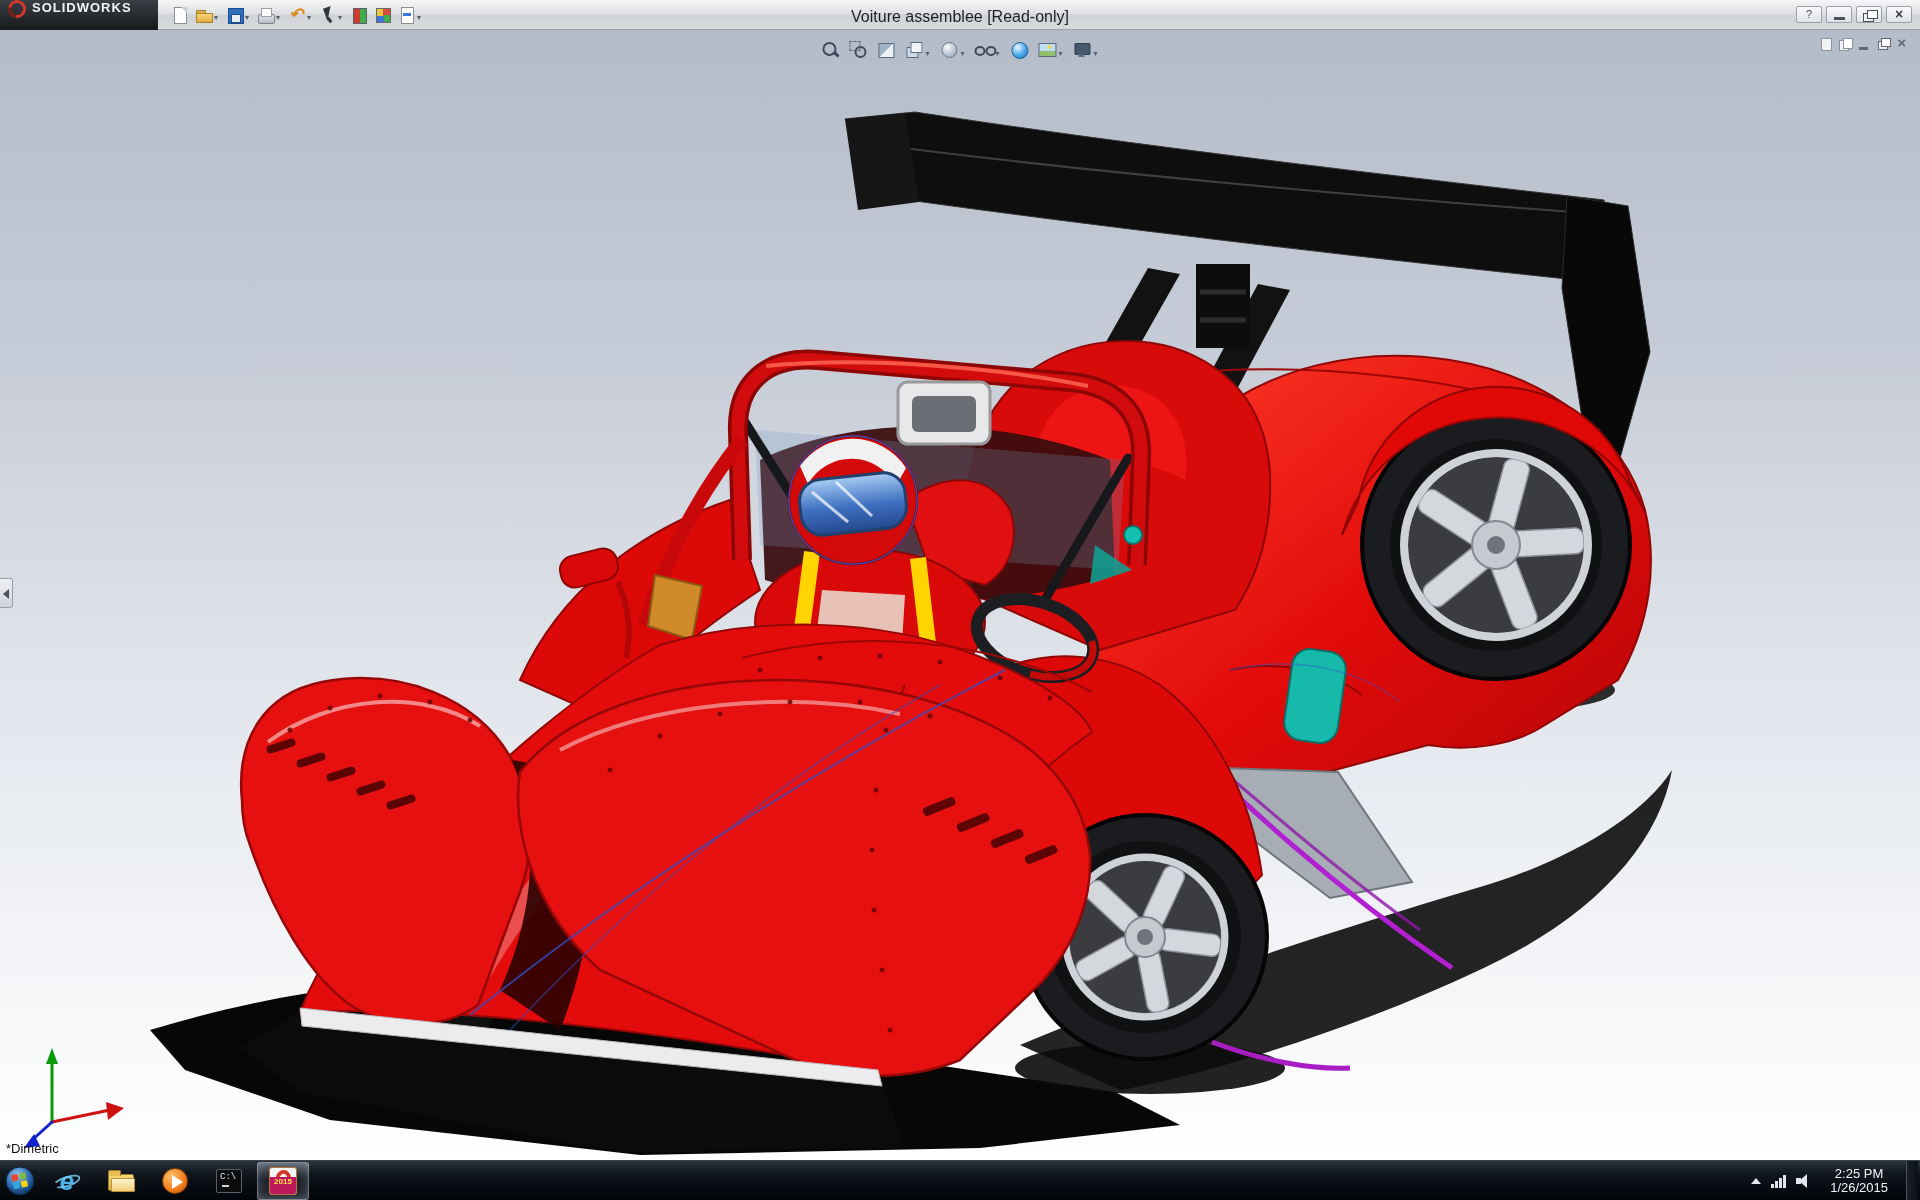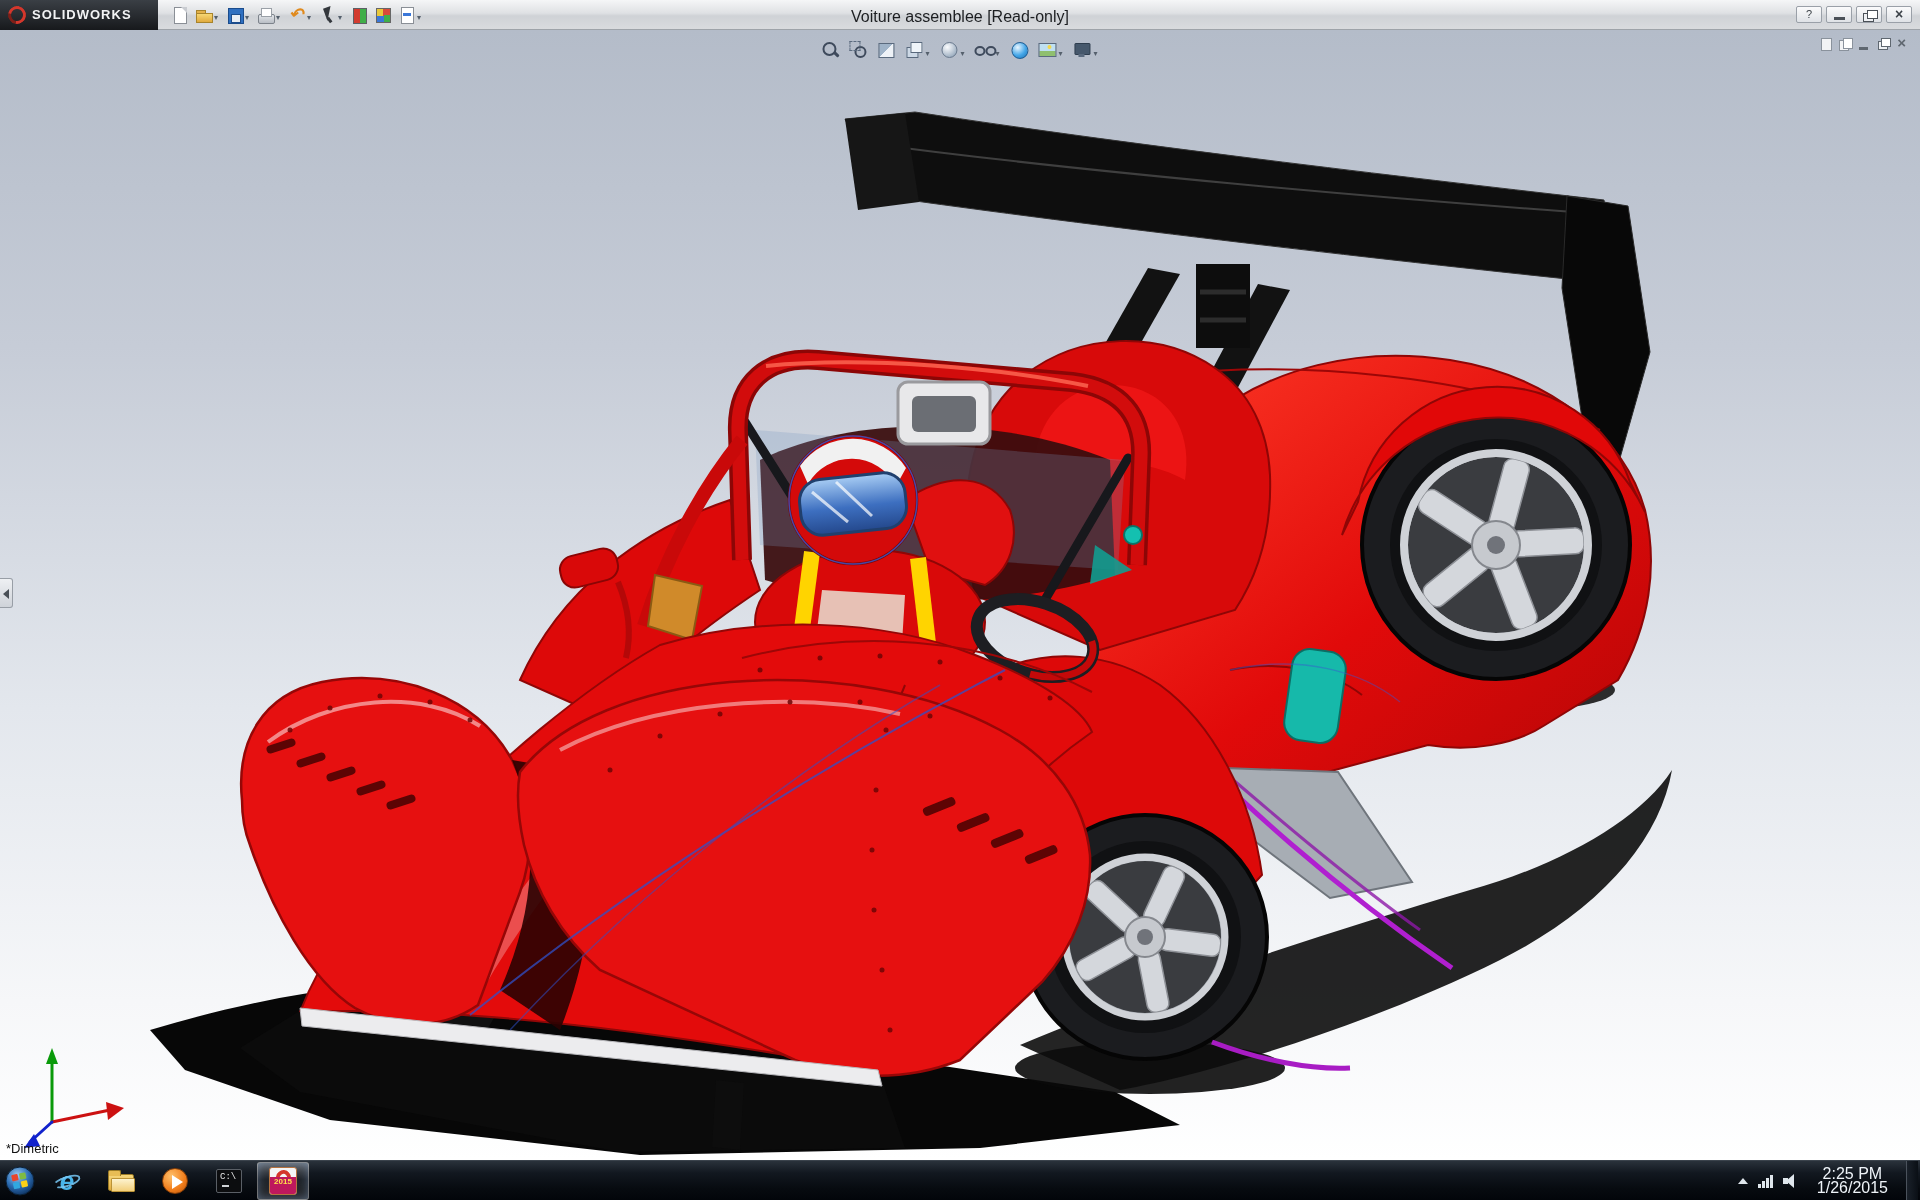--- a/index.html
+++ b/index.html
@@ -3,21 +3,21 @@
 <meta charset="utf-8">
 <style>
   * { margin:0; padding:0; box-sizing:border-box; }
   html,body { width:1920px; height:1200px; overflow:hidden;
     font-family:"Liberation Sans", sans-serif; background:#000; }
 
   
   .titlebar { position:relative; height:30px;
     background:linear-gradient(#f5f6f7,#dfe1e4 45%,#cfd2d6 55%,#d9dbde);
     border-bottom:1px solid #9ea3a9; display:flex; align-items:center; }
-  .brand-block { height:30px; width:158px; display:flex; align-items:center; gap:6px;
+  .brand-block { height:30px; width:158px; display:flex; gap:6px;
     background:linear-gradient(#3a3f45,#17191c); padding:0 8px; }
   .ds-logo { width:18px; height:18px; border-radius:50%;
     border:3px solid #d4372c; border-left-color:#7f1f18; transform:rotate(-35deg); }
   .brand-text { color:#f2f3f4; font-size:13px; font-weight:bold; letter-spacing:1px; }
   .main-tools { display:flex; align-items:center; margin-left:10px; }
   .window-title { position:absolute; left:50%; top:8px; transform:translateX(-50%);
     font-size:16px; color:#1c1e21; }
   .win-controls { margin-left:auto; display:flex; align-items:center; gap:4px; padding-right:8px; }
   .wc-btn { width:26px; height:17px; border:1px solid #9aa0a8; border-radius:2px;
     background:linear-gradient(#fbfbfc,#dfe2e6); position:relative;
@@ -131,21 +131,21 @@
     color:#ffe24a; font-size:8px; font-weight:bold; text-align:center; line-height:10px; }
   .tray { margin-left:auto; display:flex; align-items:center; gap:10px; padding-right:2px; height:100%; }
   .tray-chevron { width:0; height:0; border-left:5px solid transparent; border-right:5px solid transparent;
     border-bottom:6px solid #dfe6ec; cursor:pointer; }
   .net-icon { display:flex; align-items:flex-end; gap:1px; height:14px; cursor:pointer; }
   .net-icon i { width:3px; background:#dfe6ec; display:block; }
   .vol-icon { position:relative; width:16px; height:14px; cursor:pointer; }
   .vol-icon::before { content:""; position:absolute; left:0; top:4px; width:5px; height:6px; background:#dfe6ec; }
   .vol-icon::after { content:""; position:absolute; left:3px; top:0; width:0; height:0;
     border-right:8px solid #dfe6ec; border-top:7px solid transparent; border-bottom:7px solid transparent; }
-  .clock { text-align:center; color:#eef3f8; font-size:16px; line-height:14px; padding:0 8px; cursor:pointer; }
+  .clock { text-align:center; color:#eef3f8; font-size:13px; line-height:14px; padding:0 8px; cursor:pointer; }
   .show-desktop { width:12px; height:40px; background:linear-gradient(90deg,#1a212a,#0a0f15);
     border-left:1px solid #4a525c; cursor:pointer; }
 </style>
 </head>
 <body>
 
 <div class="titlebar">
   <div class="brand-block">
     <span class="ds-logo"></span>
     <span class="brand-text">SOLIDWORKS</span>

